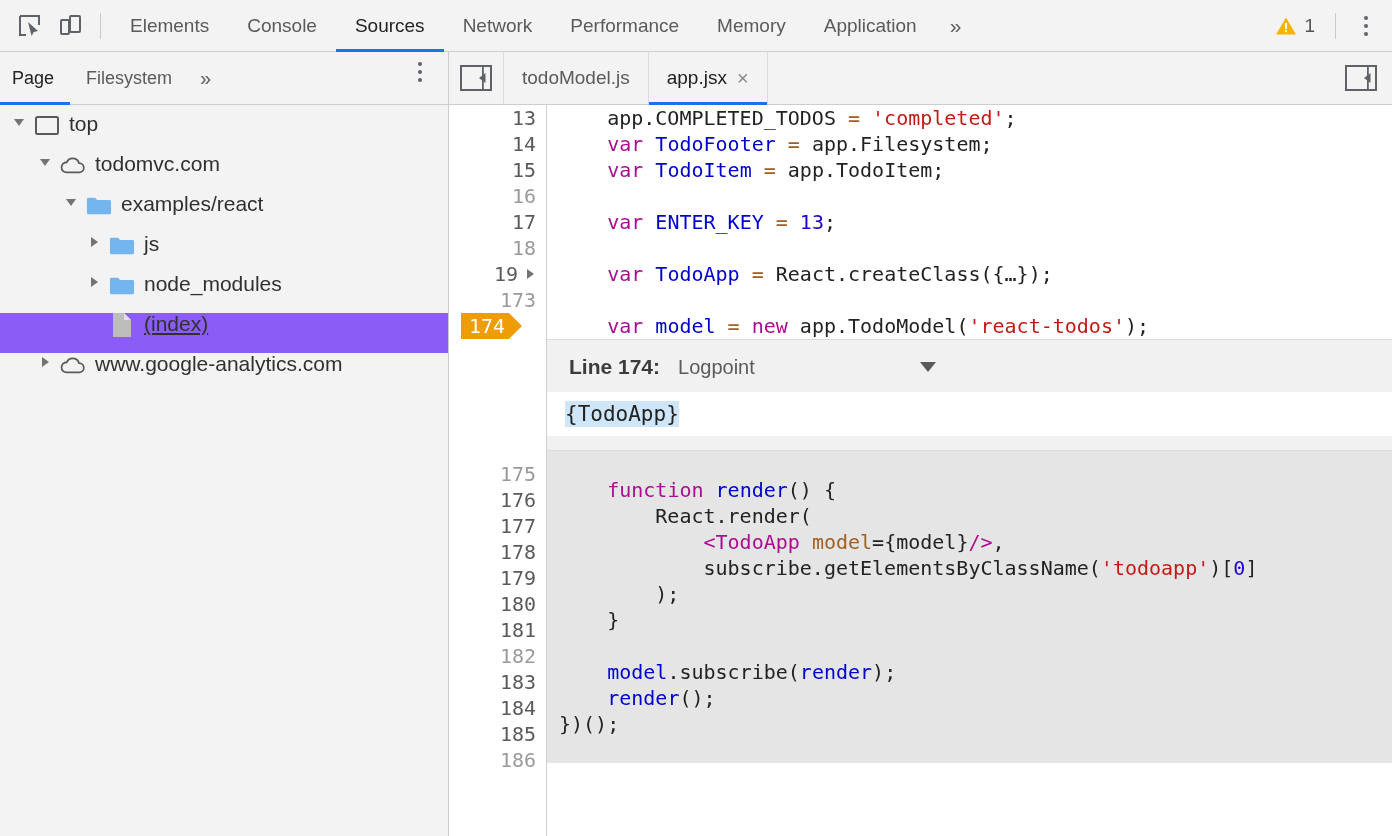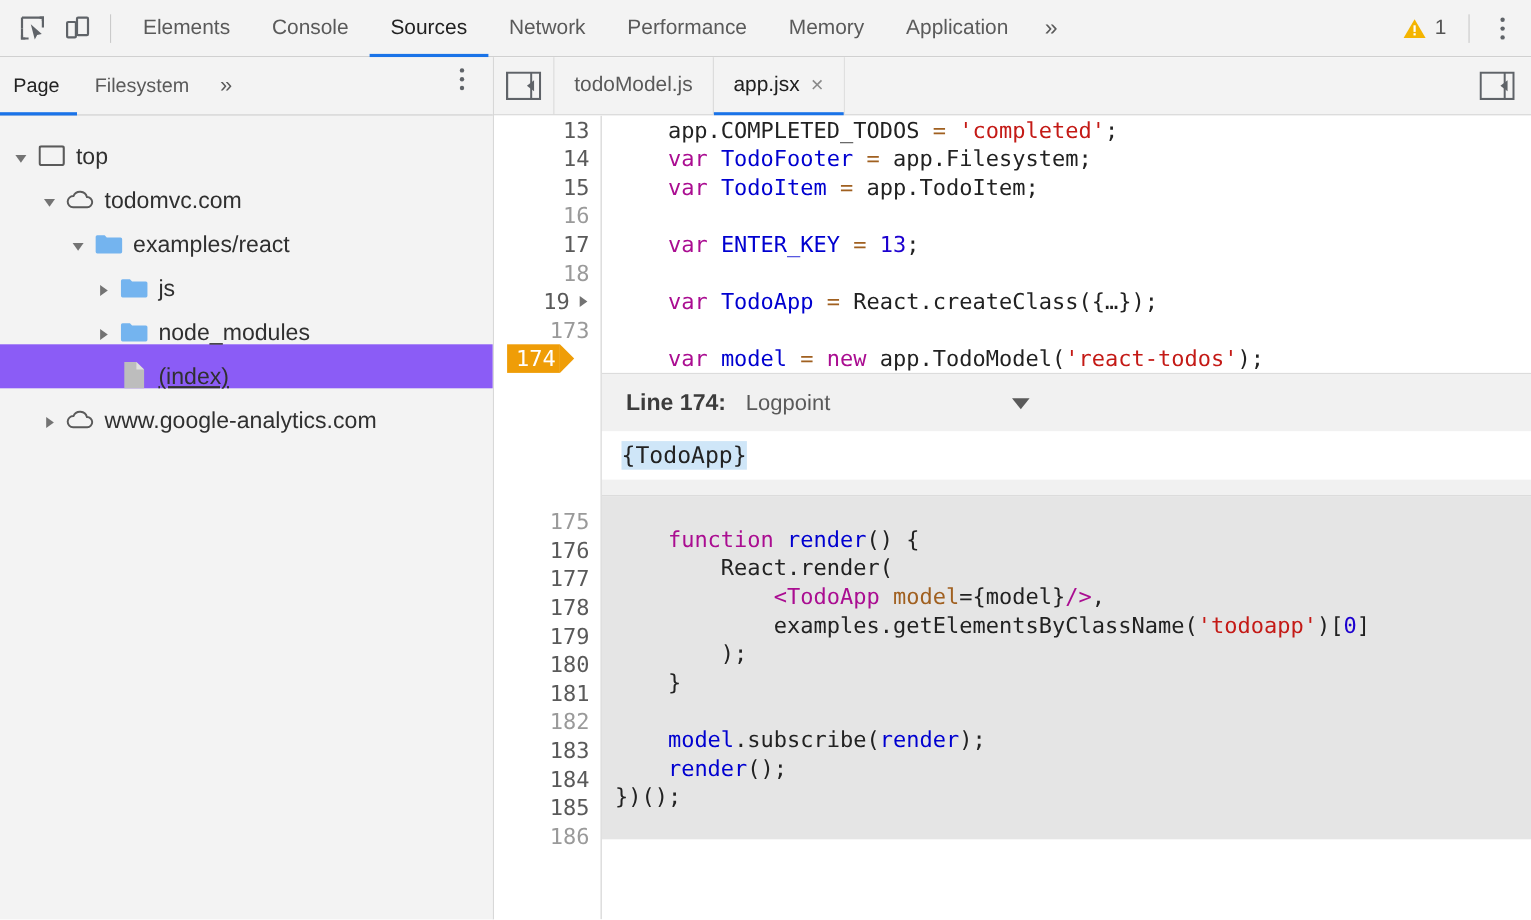--- a/index.html
+++ b/index.html
@@ -147,21 +147,21 @@
   .nav-spacer { flex: 1; }
 
   .tree {
     flex: 1;
     background: #f3f3f3;
     padding-top: 8px;
     overflow: hidden;
   }
   .tree-row {
     display: flex;
-    align-items: flex-end;
+    align-items: flex-start;
     height: 40px;
     font-size: 21px;
     color: #303030;
     cursor: pointer;
     white-space: nowrap;
   }
   .tree-row.selected { background: #8b5cf6; text-decoration: underline; }
   .tw-arrow {
     width: 18px; height: 18px;
     display: flex; align-items: center; justify-content: center;
@@ -660,21 +660,21 @@
             <div class="lp-input-wrap">
               <span class="lp-input">{TodoApp}</span>
             </div>
           </div>
 
           <div class="code-tail">
             <div class="cline"></div>
             <div class="cline"><span class="t-plain">    </span><span class="t-kw">function</span><span class="t-plain"> </span><span class="t-fn">render</span><span class="t-plain">() {</span></div>
             <div class="cline"><span class="t-plain">        React.render(</span></div>
             <div class="cline"><span class="t-plain">            </span><span class="t-tag">&lt;TodoApp</span><span class="t-plain"> </span><span class="t-attr">model</span><span class="t-plain">={model}</span><span class="t-tag">/&gt;</span><span class="t-plain">,</span></div>
-            <div class="cline"><span class="t-plain">            examples.getElementsByClassName(</span><span class="t-str">'todoapp'</span><span class="t-plain">)[</span><span class="t-num">0</span><span class="t-plain">]</span></div>
+            <div class="cline"><span class="t-plain">            subscribe.getElementsByClassName(</span><span class="t-str">'todoapp'</span><span class="t-plain">)[</span><span class="t-num">0</span><span class="t-plain">]</span></div>
             <div class="cline"><span class="t-plain">        );</span></div>
             <div class="cline"><span class="t-plain">    }</span></div>
             <div class="cline"></div>
             <div class="cline"><span class="t-plain">    </span><span class="t-var">model</span><span class="t-plain">.subscribe(</span><span class="t-var">render</span><span class="t-plain">);</span></div>
             <div class="cline"><span class="t-plain">    </span><span class="t-var">render</span><span class="t-plain">();</span></div>
             <div class="cline"><span class="t-plain">})();</span></div>
             <div class="cline"></div>
           </div>
 
         </div>

